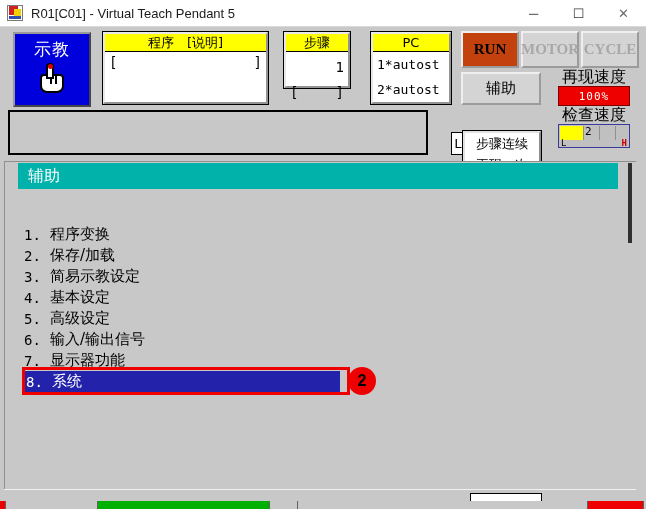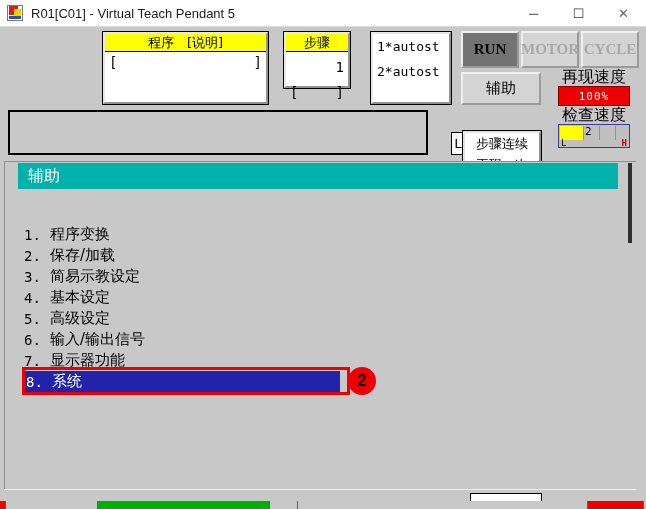--- a/index.html
+++ b/index.html
@@ -154,21 +154,21 @@
   }
   .stat-btn {
     width: 58px; height: 37px;
     background: #d4d4d4;
     border: 2px outset #efefef;
     display: flex; align-items: center; justify-content: center;
     font-size: 15px; font-weight: bold;
     font-family: "Liberation Serif", serif;
     color: #a8a8a8;
   }
-  .stat-btn.on { background: #737373; color: #000000; }
+  .stat-btn.on { background: #c2410c; color: #000000; }
 
   .aux-btn {
     position: absolute; left: 461px; top: 45px;
     width: 80px; height: 33px;
     background: #d4d4d4;
     border: 2px outset #efefef;
     display: flex; align-items: center; justify-content: center;
     font-size: 15px; color: #000000;
     font-family: "DejaVu Sans", sans-serif;
   }
@@ -356,39 +356,50 @@
       <div class="win-btn">─</div>
       <div class="win-btn">☐</div>
       <div class="win-btn close">✕</div>
     </div>
   </div>
 
   <div class="pendant">
 
     <div class="topbar">
 
+      <div class="teach-btn">
+        <span class="lbl">示教</span>
+        <span class="hand-icon">
+          <span class="palm"></span>
+            <span class="k1"></span>
+            <span class="k2"></span>
+          <span class="finger"></span>
+            <span class="tip"></span>
+        </span>
+      </div>
 
       <div class="ind-box" id="prog-box">
         <div class="ind-head">程序　[说明]</div>
         <div class="ind-val spread v2">
           <span>[</span>
           <span>]</span>
         </div>
       </div>
 
       <div class="ind-box" id="step-box">
         <div class="ind-head">步骤</div>
         <div class="ind-val right v1">1</div>
         <div class="ind-val spread v2">
           <span>[</span>
           <span>]</span>
         </div>
       </div>
 
       <div class="ind-box" id="pc-box">
+        <div class="ind-head">PC</div>
         <div class="ind-val left">1*autost</div>
         <div class="ind-val left">2*autost</div>
       </div>
 
       <div class="statrow">
         <div class="stat-btn on">RUN</div>
         <div class="stat-btn">MOTOR</div>
         <div class="stat-btn">CYCLE</div>
       </div>
 

